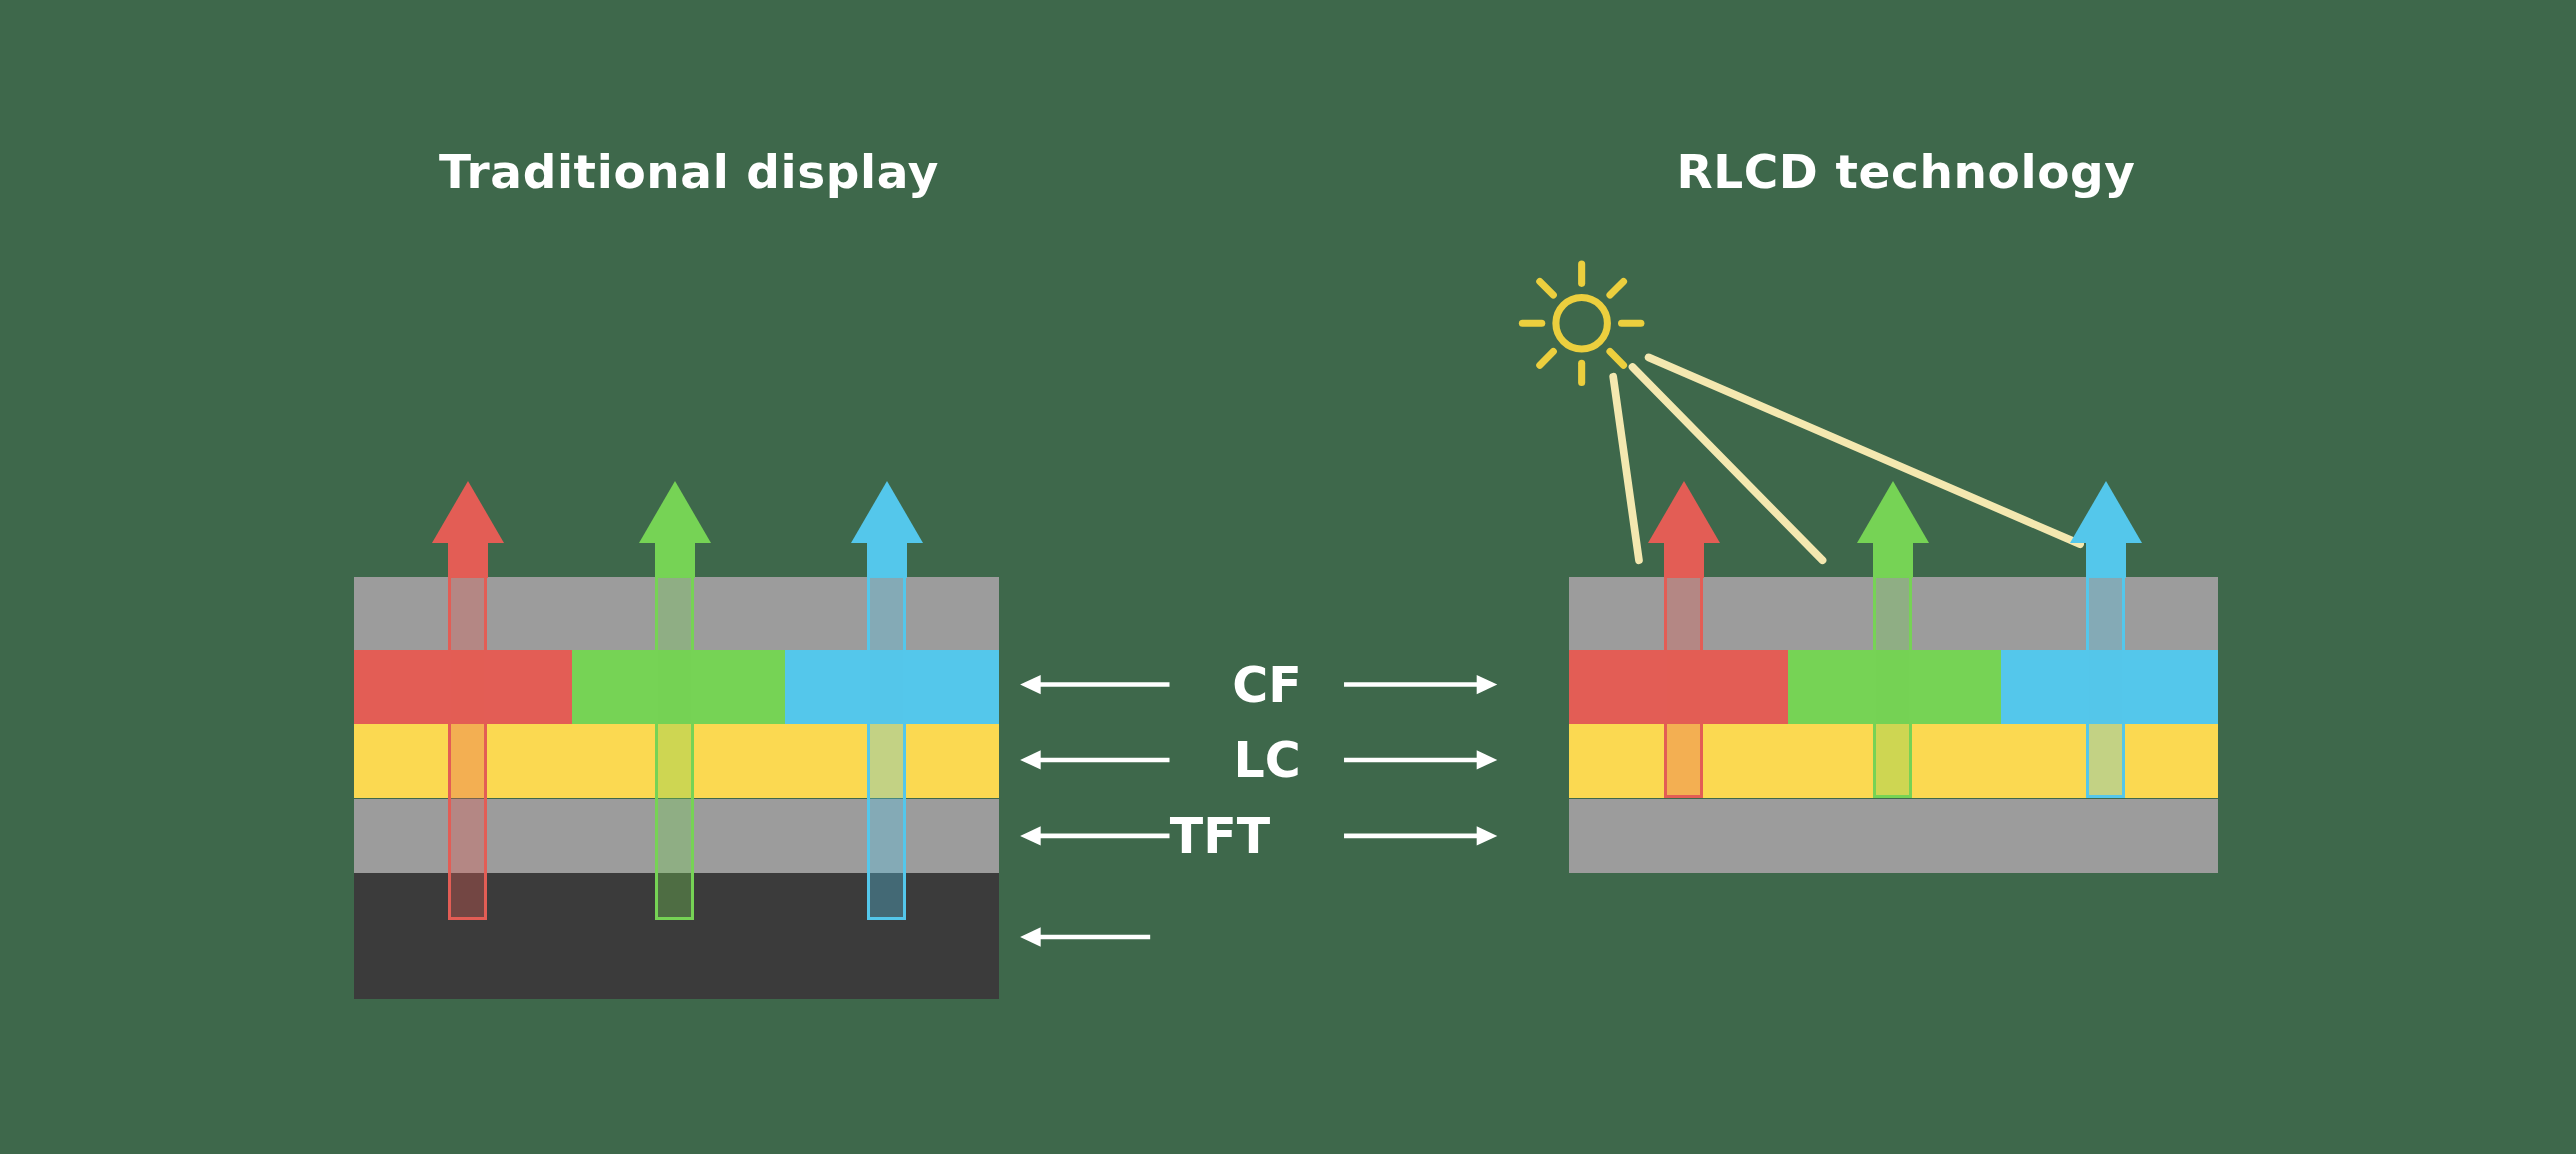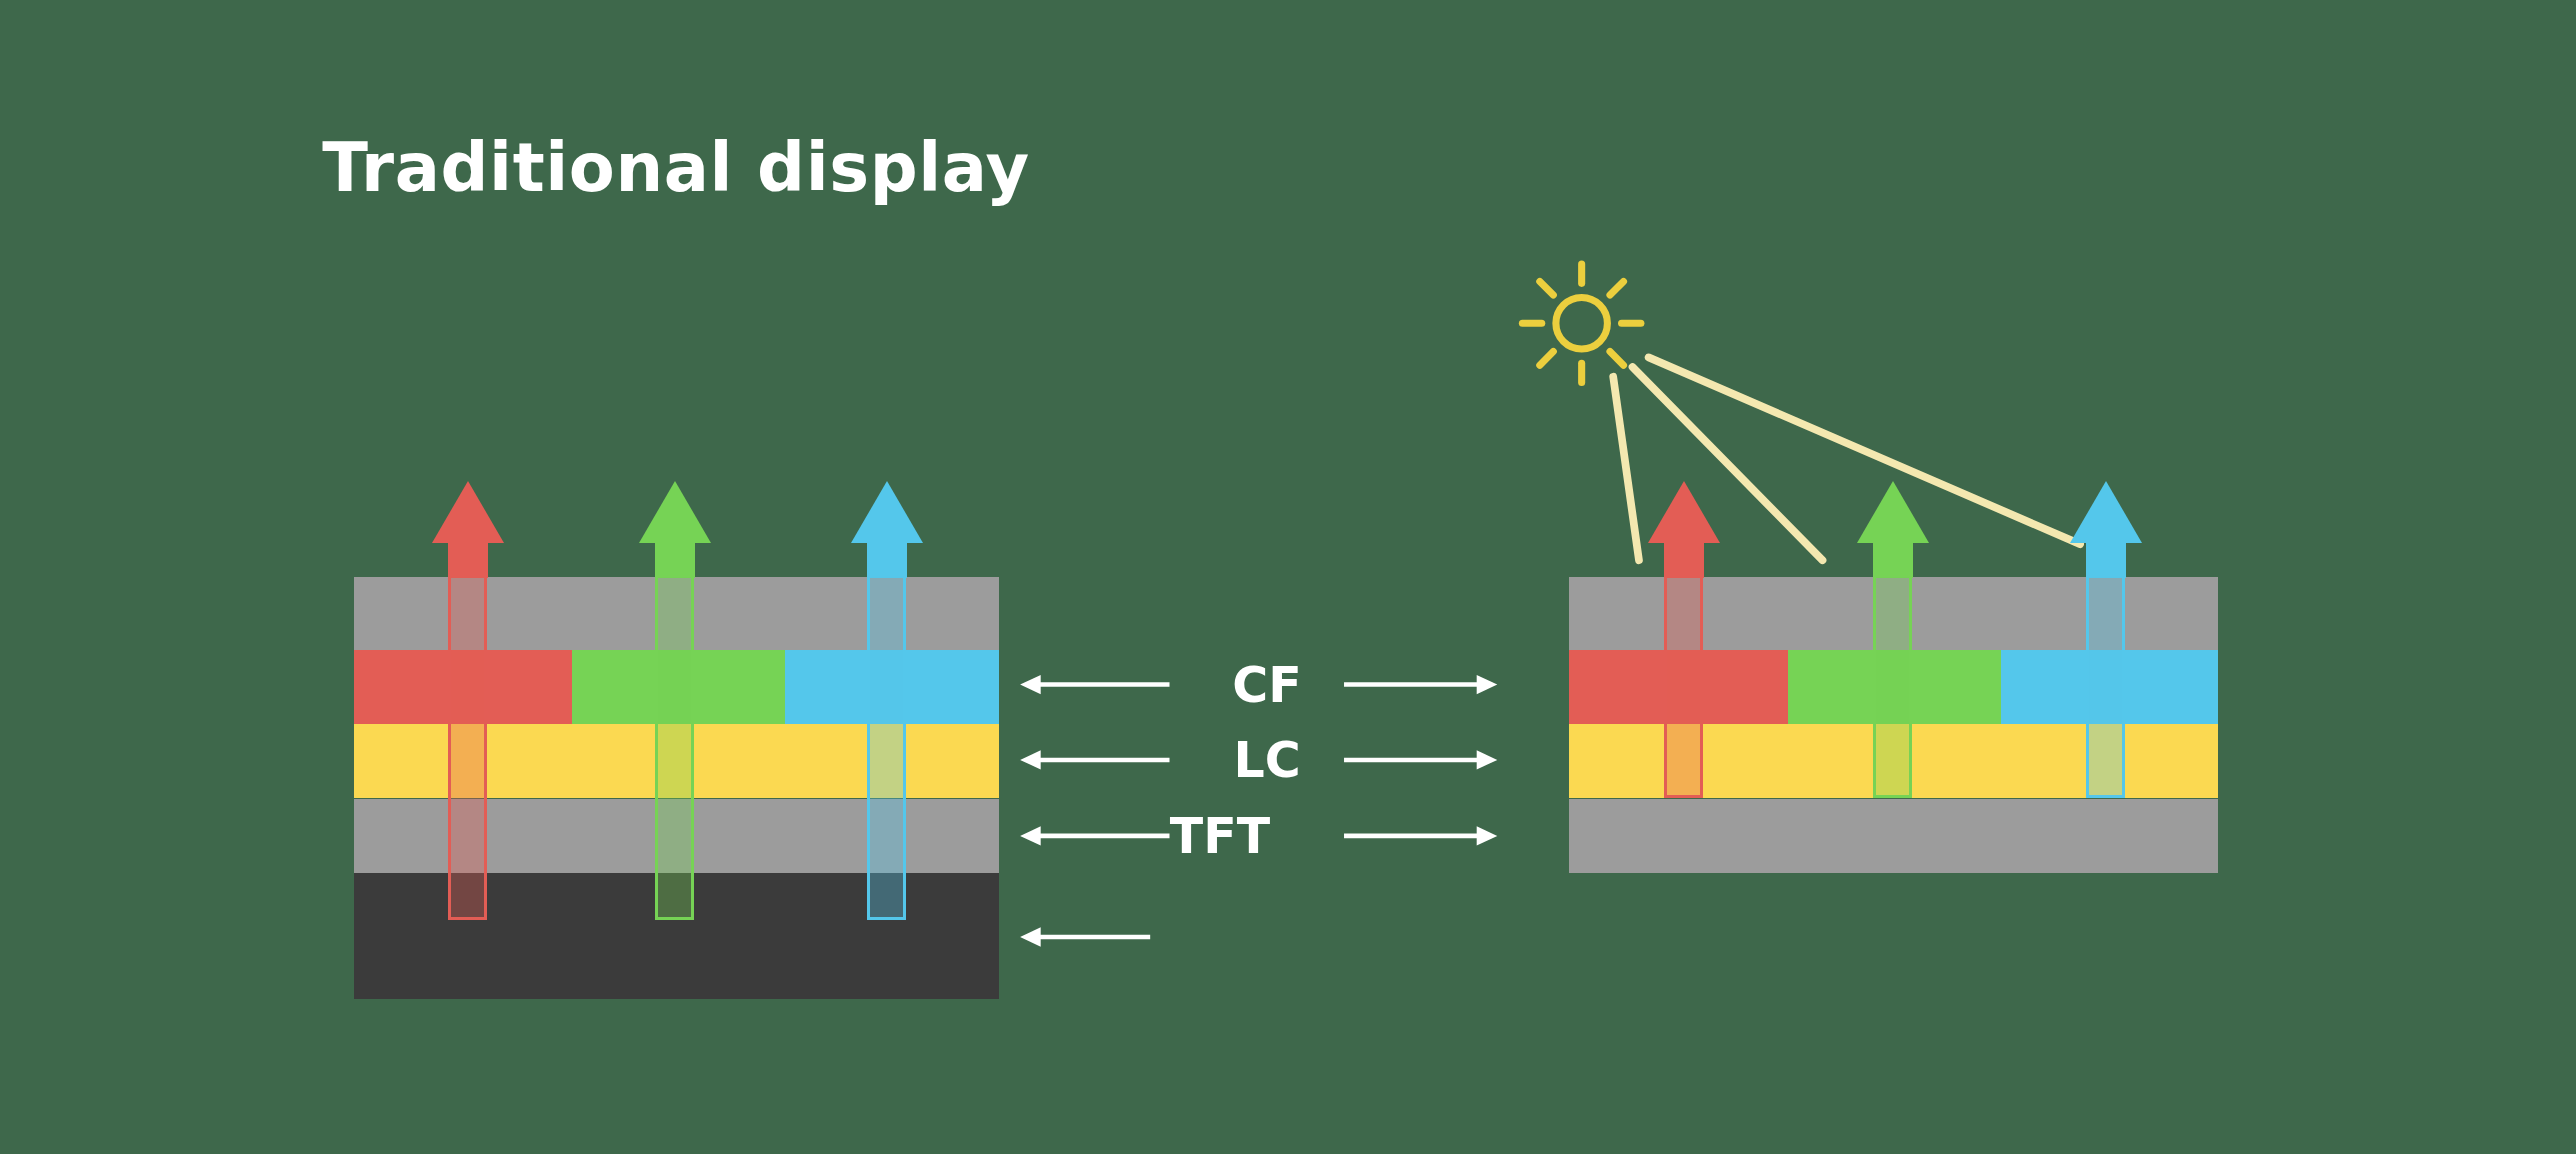--- a/index.html
+++ b/index.html
@@ -9,26 +9,26 @@
     width:2576px;height:1154px;
     background:var(--bg,#3e684b);
     font-family:"DejaVu Sans","Liberation Sans",sans-serif;
     overflow:hidden;
   }
   .title{
     position:absolute;
     top:135px;
     width:760px;
     text-align:center;
-    font-size:67px;
+    font-size:47px;
     font-weight:700;
     color:var(--label-white,#fff);
     letter-spacing:0.6px;
     line-height:1;
-    margin:0;
+    margin:13px;
   }
   #title-left{left:296px;}
   #title-right{left:1513px;}
 
   .stack{position:absolute;top:577px;}
   #stack-left{left:354px;width:645px;height:422px;}
   #stack-right{left:1569px;width:649px;height:296px;}
   .layer{position:absolute;left:0;width:100%;}
   .layer.glass{top:0;height:73px;background:var(--layer-gray);}
   .layer.cf{top:73px;height:74px;}
@@ -70,20 +70,21 @@
     font-weight:700;
     white-space:nowrap;
   }
 </style>
 </head>
 <body>
 
 <div class="canvas">
 
   <h1 class="title" id="title-left">Traditional display</h1>
+  <h1 class="title" id="title-right">RLCD technology</h1>
 
   <div class="stack" id="stack-left">
     <div class="layer glass"></div>
     <div class="layer cf">
       <div class="cf-seg red" style="left:0;width:218px"></div>
       <div class="cf-seg green" style="left:218px;width:213px"></div>
       <div class="cf-seg cyan" style="left:431px;width:214px"></div>
     </div>
     <div class="layer lc"></div>
     <div class="layer tft"></div>

